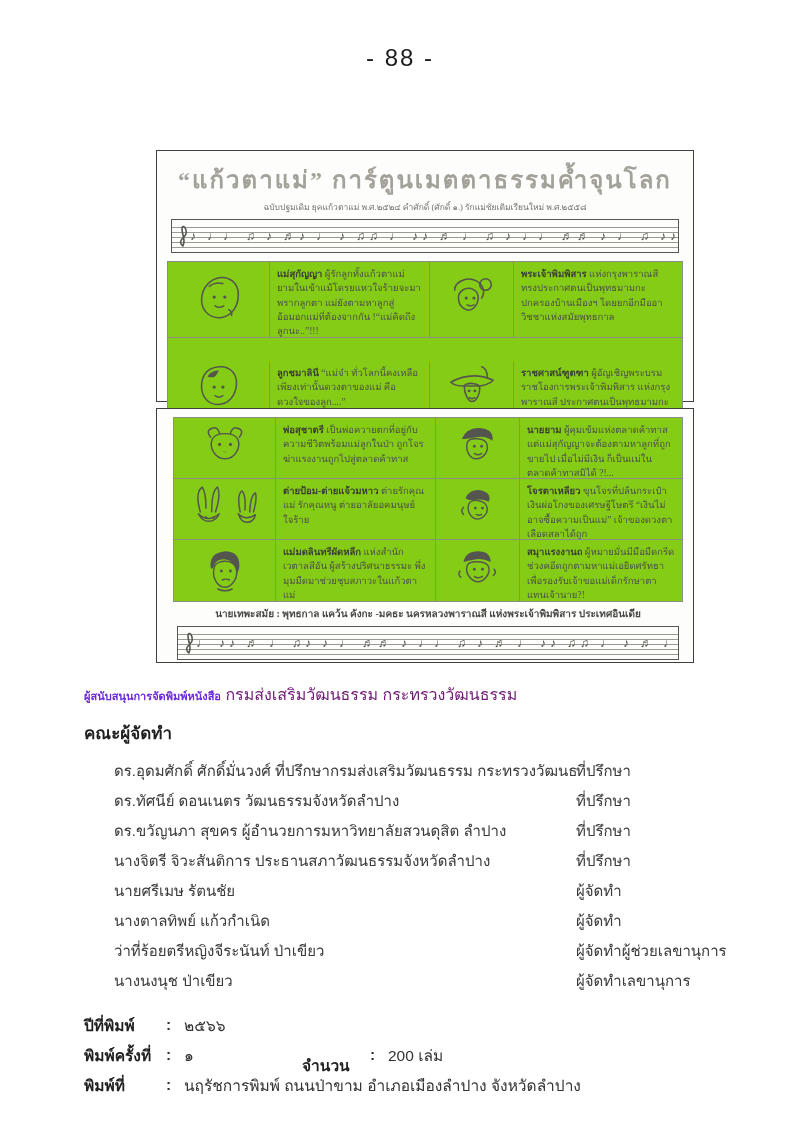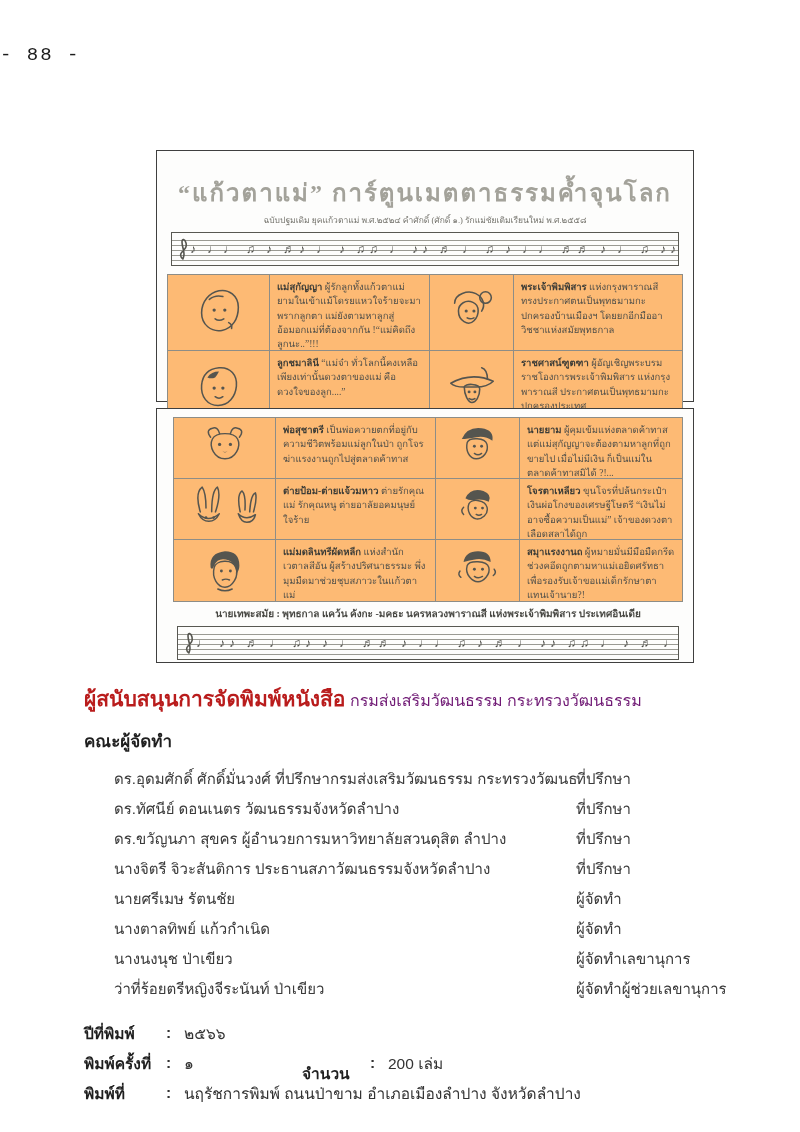--- a/index.html
+++ b/index.html
@@ -2,65 +2,65 @@
 <html><head>
 <meta charset="utf-8">
 <style>
   html,body{margin:0;padding:0;background:#e8e8e8;}
   .page{
     position:relative;width:800px;height:1132px;margin:0 auto;background:#ffffff;
     font-family:"Liberation Serif","DejaVu Serif",serif;color:#333;overflow:hidden;
     box-shadow:0 0 6px rgba(0,0,0,.25);
   }
   
-  .page-number{position:absolute;top:44px;left:0;width:100%;text-align:left;
-    font-size:19px;color:#1c1c1c;letter-spacing:2px;font-family:Liberation Mono, monospace;}
+  .page-number{position:absolute;top:44px;left:0;width:100%;text-align:center;
+    font-size:24px;color:#1c1c1c;letter-spacing:2px;font-family:Liberation Sans, sans-serif;}
 
   
   .scan{position:absolute;left:156px;top:150px;width:538px;color:#4e4e49;}
   .scan-box{border:1.5px solid #3f3f3f;background:#fdfdfc;position:relative;}
   .scan-box.top{height:250px;}
   .scan-box.bottom{height:253px;margin-top:6px;padding-left:6px;}
-  .scan-title{margin-top:22px;text-align:center;font-size:24px;font-weight:bold;
+  .scan-title{margin-top:9px;text-align:center;font-size:24px;font-weight:bold;
     color:#a3a29a;letter-spacing:2px;filter:blur(.45px);white-space:nowrap;}
   .scan-subtitle{margin-top:1px;text-align:center;font-size:8.5px;color:#6f6e67;
     filter:blur(.3px);white-space:nowrap;}
   .staff{position:relative;margin:5px 14px 0;height:32px;border:1px solid #585852;
     background:
       linear-gradient(#0000 7px,#9a9a93 7px,#9a9a93 8px,#0000 8px,
         #0000 12px,#9a9a93 12px,#9a9a93 13px,#0000 13px,
         #0000 17px,#9a9a93 17px,#9a9a93 18px,#0000 18px,
         #0000 22px,#9a9a93 22px,#9a9a93 23px,#0000 23px,
         #0000 27px,#9a9a93 27px,#9a9a93 28px,#0000 28px);
     display:flex;align-items:center;overflow:hidden;}
   .staff .clef{flex:0 0 auto;margin-left:4px;}
   .staff .notes{flex:1;font-size:12px;color:#4a4a45;letter-spacing:4px;
     white-space:nowrap;overflow:hidden;filter:blur(.3px);}
   .cgrid{display:grid;grid-template-columns:102px 160px 84px 1fr;
-    margin:8px 10px 0;border:1px solid #8d8d87;background:#fdba74;}
+    margin:8px 10px 0;border:1px solid #8d8d87;background:#84cc16;}
   .cgrid.top{grid-auto-rows:76px;}
   .cgrid.bottom{grid-auto-rows:61px;}
   .cgrid>div{border-right:1px solid #8d8d87;border-bottom:1px solid #8d8d87;min-width:0;}
   .cgrid>div:nth-child(4n){border-right:none;}
-  .cgrid.top>div:nth-last-child(-n+4){border-bottom:none;}
+  .cgrid.top>div:nth-last-child(-n+4){border-bottom:none;margin-top:23px;}
   .cgrid.bottom>div:nth-last-child(-n+4){border-bottom:none;}
   .icon-cell{display:flex;align-items:center;justify-content:center;}
   .text-cell{padding:5px 7px 2px;font-size:9.5px;line-height:1.5;color:#4e4e49;
     filter:blur(.25px);overflow:hidden;}
   .text-cell .lead{font-weight:bold;color:#3c3c37;}
   .scan-caption{margin:4px 12px 0;text-align:center;font-size:10px;font-weight:bold;
     color:#474742;filter:blur(.25px);white-space:nowrap;overflow:hidden;}
   .doodle{stroke:#55554f;fill:none;stroke-width:1.6;stroke-linecap:round;stroke-linejoin:round;}
   .doodle .dark{fill:#55554f;stroke:none;}
 
   
   .credits{position:absolute;left:84px;top:682px;width:660px;
     font-family:"Liberation Sans",sans-serif;color:#2e2e2e;}
   .supporter{font-size:16px;}
-  .supporter .lbl{font-weight:bold;font-size:21px;color:#b91c1c;text-align:right;}
+  .supporter .lbl{font-weight:bold;font-size:11px;color:#6d28d9;text-align:right;}
   .supporter .val{color:#701a75;}
   .team-header{margin-top:12px;font-weight:bold;font-size:17px;color:#1f1f1f;}
   .member-list{margin-top:10px;}
   .member-row{display:flex;height:30px;align-items:center;font-size:15px;color:#3a3a3a;}
   .member-row .m-name{margin-left:30px;width:462px;white-space:nowrap;overflow:hidden;}
   .member-row .m-role{flex:1;white-space:nowrap;}
   .print-info{margin-top:14px;font-size:15.5px;color:#333;}
   .print-row{display:flex;height:30px;align-items:center;}
   .print-row .p-lbl{font-weight:bold;color:#1f1f1f;width:82px;}
   .print-row .p-colon{width:18px;font-weight:bold;}
@@ -280,26 +280,26 @@
       </div>
       <div class="member-row">
         <div class="m-name">นายศรีเมษ รัตนชัย</div>
         <div class="m-role">ผู้จัดทำ</div>
       </div>
       <div class="member-row">
         <div class="m-name">นางตาลทิพย์ แก้วกำเนิด</div>
         <div class="m-role">ผู้จัดทำ</div>
       </div>
       <div class="member-row">
+        <div class="m-name">ว่าที่ร้อยตรีหญิงจีระนันท์ ป่าเขียว</div>
+        <div class="m-role">ผู้จัดทำผู้ช่วยเลขานุการ</div>
+      </div>
+      <div class="member-row">
         <div class="m-name">นางนงนุช ป่าเขียว</div>
         <div class="m-role">ผู้จัดทำเลขานุการ</div>
-      </div>
-      <div class="member-row">
-        <div class="m-name">ว่าที่ร้อยตรีหญิงจีระนันท์ ป่าเขียว</div>
-        <div class="m-role">ผู้จัดทำผู้ช่วยเลขานุการ</div>
       </div>
     </div>
 
     <div class="print-info">
       <div class="print-row">
         <span class="p-lbl">ปีที่พิมพ์</span>
         <span class="p-colon">:</span>
         <span class="p-val">๒๕๖๖</span>
       </div>
       <div class="print-row">

